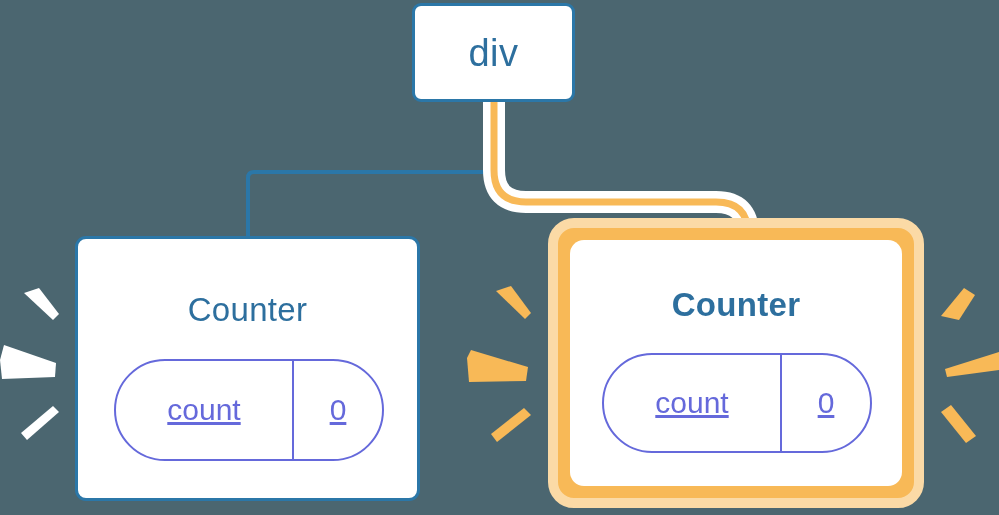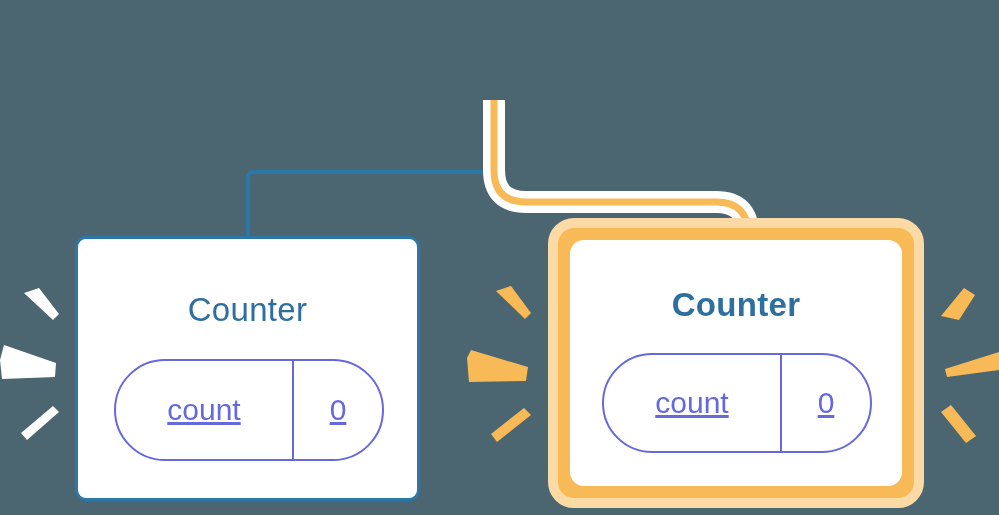--- a/index.html
+++ b/index.html
@@ -180,20 +180,23 @@
       <polygon points="497,442 491,434 524,408 531,415"></polygon>
     </g>
 
     <g fill="#f8b957">
       <polygon points="941,316 964,288 975,295 959,320"></polygon>
       <polygon points="945,369 999,352 999,370 947,377"></polygon>
       <polygon points="941,412 951,405 976,436 966,443"></polygon>
     </g>
   </svg>
 
+  <div class="node-div">
+    <span class="node-div-label">div</span>
+  </div>
 
   <div class="node-counter plain">
     <div class="card-body">
       <div class="counter-title">Counter</div>
       <div class="state-pill">
         <div class="pill-key">count</div>
         <div class="pill-val">0</div>
       </div>
     </div>
   </div>

